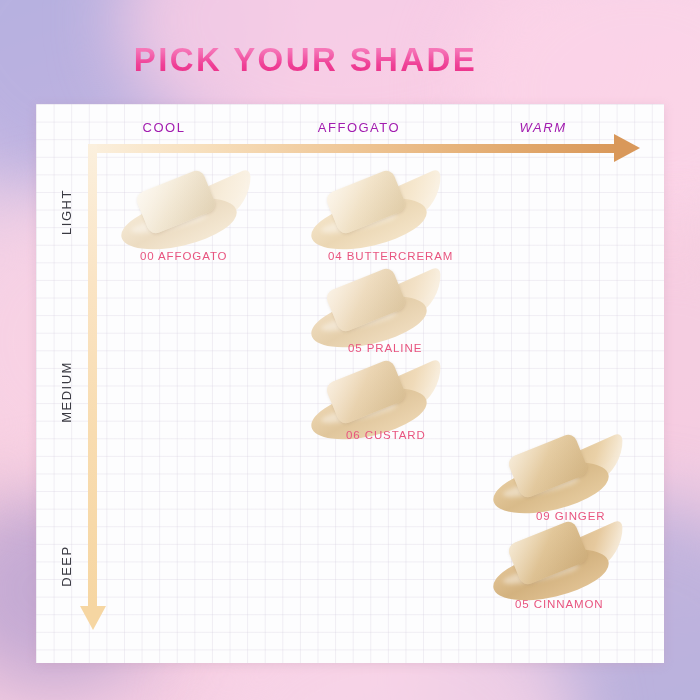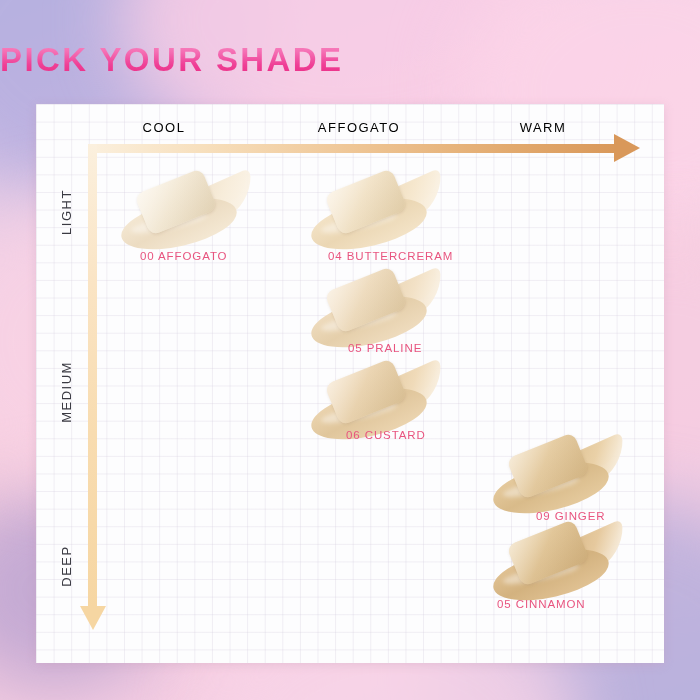--- a/index.html
+++ b/index.html
@@ -50,20 +50,21 @@
   .wash-h { left: 200px;  bottom: -150px; width: 380px; height: 260px; background: rgba(250,212,231,0.8); }
   .wash-i { left: 250px;  top: 230px;  width: 300px; height: 260px; background: rgba(253,222,238,0.55); }
   .wash-j { left: -70px;  top: 200px;  width: 260px; height: 280px; background: rgba(249,211,230,0.7); }
 
   
   .title {
     position: absolute;
     left: 0;
     top: 40px;
     width: 611px;
+    text-align: center;
     font-size: 33px;
     font-weight: bold;
     letter-spacing: 2.4px;
     line-height: 40px;
     background: linear-gradient(180deg, #fa8ec4 0%, #f571b5 28%, #ef3f96 62%, #e8287f 100%);
     -webkit-background-clip: text;
     background-clip: text;
     color: transparent;
     -webkit-text-fill-color: transparent;
   }
@@ -121,21 +122,21 @@
     border-left: 13px solid transparent;
     border-right: 13px solid transparent;
     border-top: 24px solid #f6d6a2;
   }
 
   
   .col-label {
     position: absolute;
     font-size: 13px;
     letter-spacing: 1.5px;
-    color: #000000;
+    color: #a21caf;
     white-space: nowrap;
     transform: translateX(-50%);
   }
   .row-label {
     position: absolute;
     font-size: 13px;
     letter-spacing: 1.5px;
     color: #3a3a42;
     white-space: nowrap;
     transform-origin: 50% 50%;
@@ -238,21 +239,21 @@
   </div>
 
   <div class="axis-h-bar"></div>
   <div class="axis-h-head"></div>
   <div class="axis-v-bar"></div>
   <div class="axis-v-head"></div>
 
   <div id="col-labels">
       <div class="col-label" style="left: 164px; top: 120px;">COOL</div>
       <div class="col-label" style="left: 359px; top: 120px;">AFFOGATO</div>
-      <div class="col-label" style="left: 543px; top: 120px;">WARM</div>
+      <div class="col-label" style="left: 543px; top: 120px; font-style: italic;">WARM</div>
     </div>
   <div id="row-labels">
       <div class="row-label" style="left: 66px; top: 212px;">LIGHT</div>
       <div class="row-label" style="left: 66px; top: 392px;">MEDIUM</div>
       <div class="row-label" style="left: 66px; top: 566px;">DEEP</div>
     </div>
 
   <div id="swatches">
       <div class="swatch" style="left: 118px; top: 176px;">
         <div class="sw-tail2" style="background: linear-gradient(120deg, rgb(247, 236, 217) 0%, rgb(253, 248, 238) 100%);"></div>
@@ -306,16 +307,16 @@
       <div class="shade-label" style="left: 519px; top: 510px; color: rgb(232, 84, 127);">09 GINGER</div>
       <div class="swatch" style="left: 490px; top: 527px;">
         <div class="sw-tail2" style="background: linear-gradient(120deg, rgb(229, 199, 154) 0%, rgb(253, 248, 238) 100%);"></div>
         <div class="sw-tail" style="background: linear-gradient(115deg, rgb(211, 178, 127) 0%, rgb(229, 199, 154) 55%, rgb(251, 244, 232) 100%);"></div>
         <div class="sw-blob" style="background: linear-gradient(165deg, rgb(229, 199, 154) 0%, rgb(211, 178, 127) 48%, rgb(229, 199, 154) 100%);"></div>
         <div class="sw-gloss"></div>
         <div class="sw-card" style="background: linear-gradient(150deg, rgb(234, 208, 163) 0%, rgb(208, 175, 123) 100%);">
           <div class="sw-card-sheen"></div>
         </div>
       </div>
-      <div class="shade-label" style="left: 480px; top: 598px; color: rgb(232, 84, 127); text-align: center;">05 CINNAMON</div>
+      <div class="shade-label" style="left: 498px; top: 598px; color: rgb(232, 84, 127); text-align: center;">05 CINNAMON</div>
     </div>
 
 </div>
 
 </body></html>

